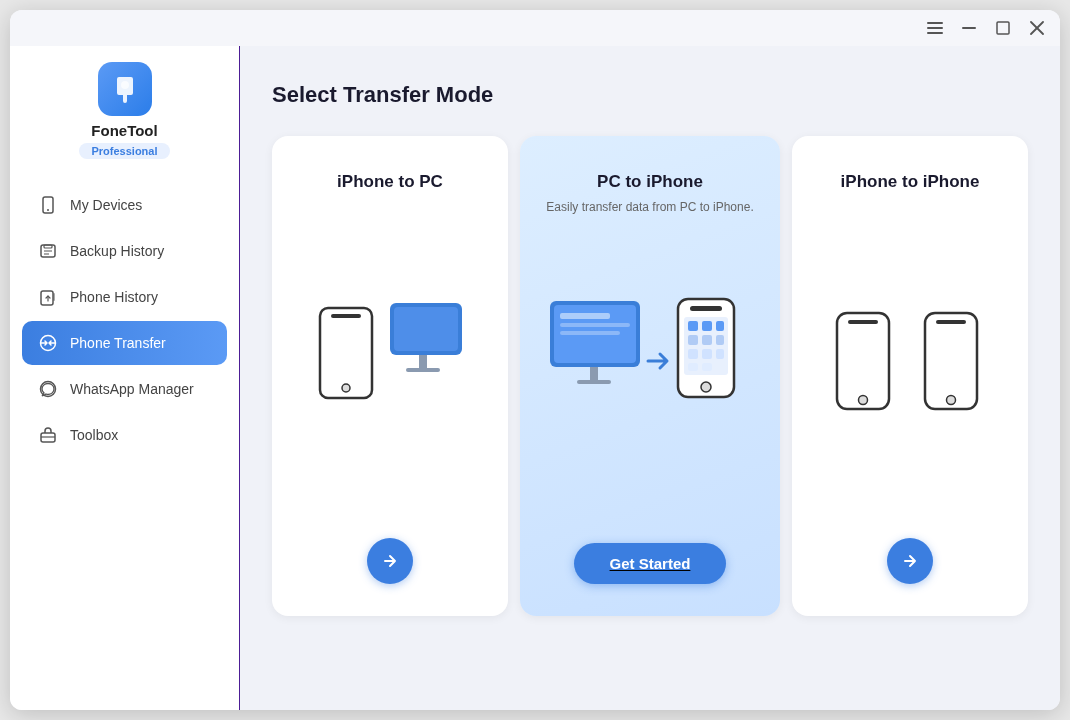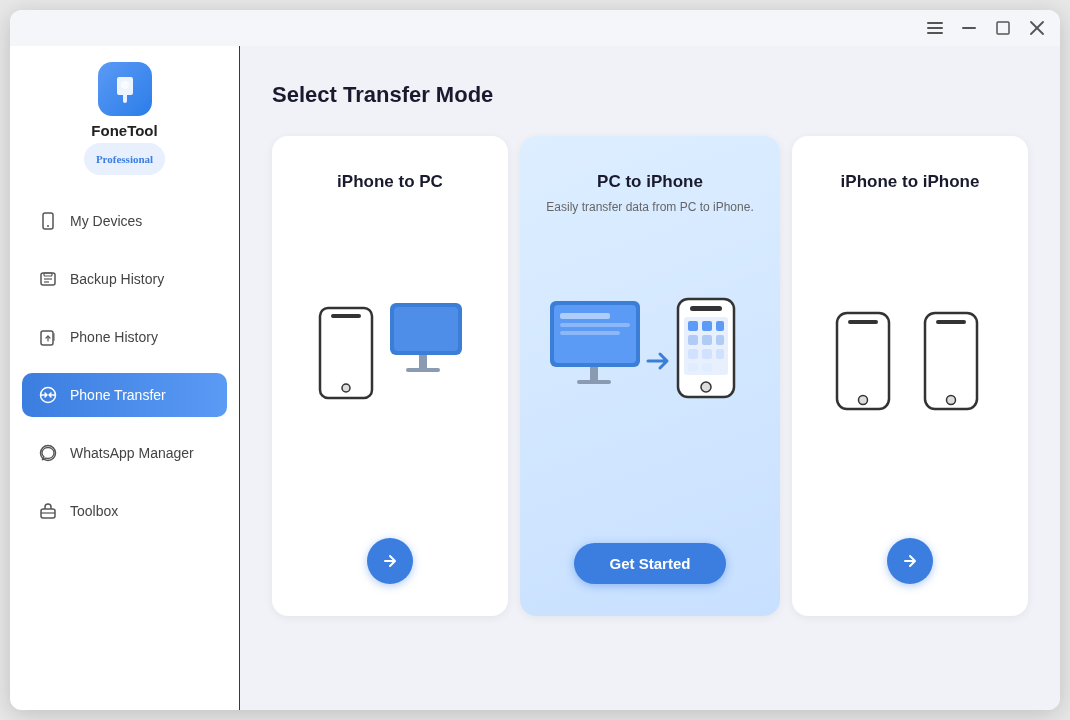--- a/index.html
+++ b/index.html
@@ -79,31 +79,30 @@
       font-size: 15px;
       font-weight: 700;
       color: #222;
       margin-bottom: 4px;
     }
     .badge-pro {
       background: #e8f0fe;
       color: #3b7ee0;
       font-size: 11px;
       font-weight: 600;
-      padding: 10px 12px;
+      padding: 2px 12px;
       border-radius: 20px;
-      font-family: Liberation Serif, serif;
     }
     .nav-list {
       width: 100%;
       list-style: none;
       padding: 0 12px;
       display: flex;
       flex-direction: column;
-      gap: 14px;
+      gap: 2px;
     }
     .nav-item {
       display: flex;
       align-items: center;
       gap: 12px;
       padding: 12px 16px;
       border-radius: 10px;
       cursor: pointer;
       font-size: 14px;
       color: #444;
@@ -173,20 +172,21 @@
       flex: 1;
       display: flex;
       align-items: center;
       justify-content: center;
       width: 100%;
     }
     .card-action {
       margin-top: 20px;
       display: flex;
       justify-content: center;
+      text-decoration: underline;
     }
     .arrow-btn {
       width: 46px;
       height: 46px;
       border-radius: 50%;
       background: #3b7ee0;
       display: flex;
       align-items: center;
       justify-content: center;
       cursor: pointer;

